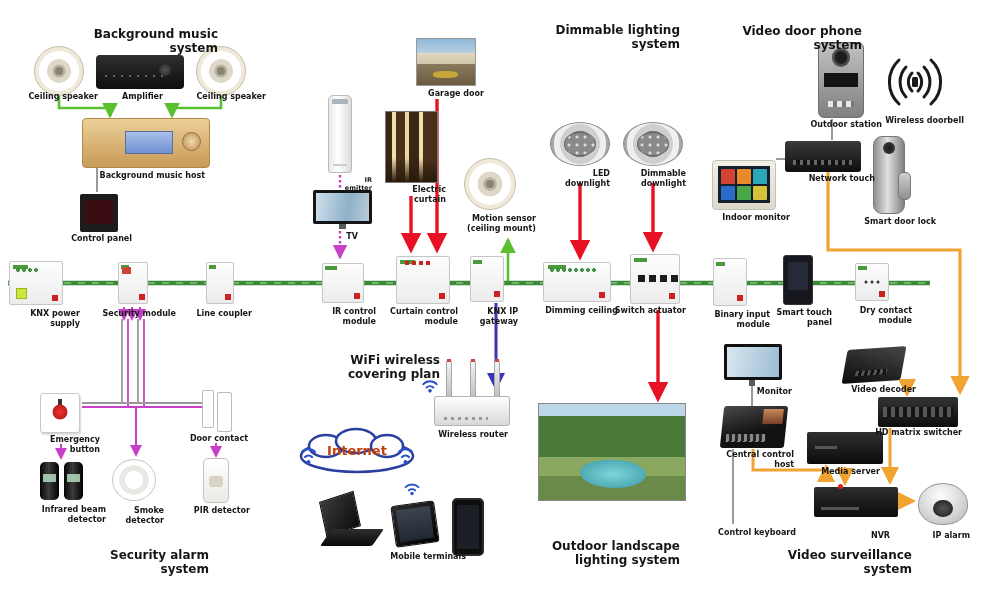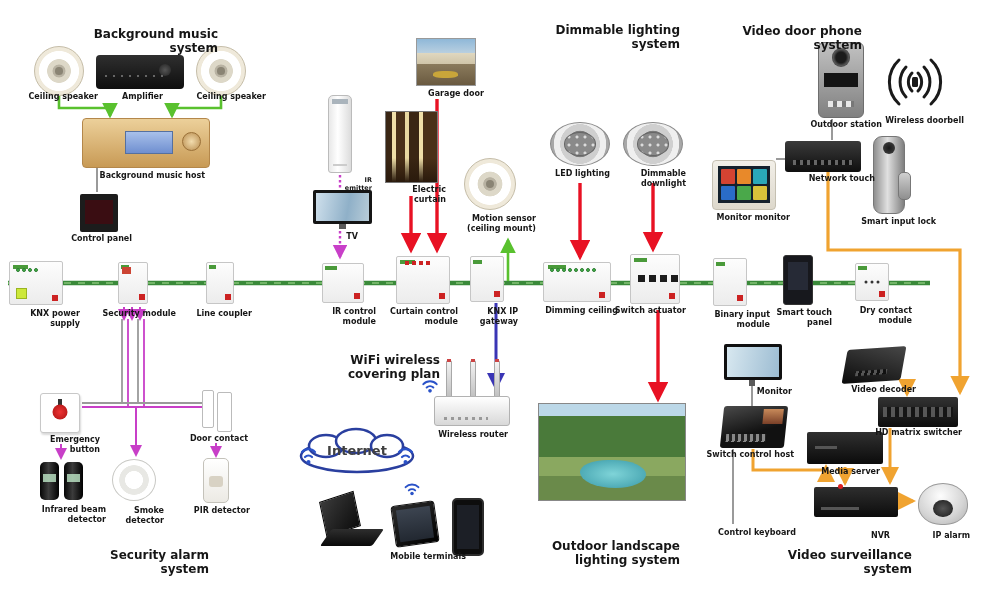--- a/index.html
+++ b/index.html
@@ -100,21 +100,21 @@
   .dc-a{background:#fff;border:1px solid #bbb;border-radius:2px;}
   .pird{background:linear-gradient(#fff,#eceae4);border:1px solid #c4c2ba;border-radius:5px;}
   .pird::after{content:"";position:absolute;left:22%;top:40%;width:56%;height:26%;background:#d8d2c4;border-radius:3px;}
   
   .lt-s{position:absolute;left:4px;top:0;width:34px;height:34px;background:linear-gradient(135deg,#3a3a3a,#0c0c0c);transform:rotate(-12deg) skewY(-6deg);border:1px solid #000;}
   .lt-b{position:absolute;left:8px;bottom:2px;width:52px;height:17px;background:linear-gradient(#2e2e2e,#0a0a0a);transform:skewX(-35deg);border-radius:2px;}
   .tabletd{background:linear-gradient(150deg,#2c2c2c,#000);border-radius:4px;transform:rotate(-8deg);border:1px solid #111;}
   .tabletd .tb-s{position:absolute;left:4px;right:4px;top:4px;bottom:4px;background:linear-gradient(#3c4450,#222831);}
   .phoned{background:#0d0d0d;border:2px solid #2c2c2c;border-radius:5px;}
   .phoned .ph-s{position:absolute;left:3px;right:3px;top:5px;bottom:5px;background:#1c1f26;}
-  .inet-text{position:absolute;z-index:3;font:700 13px/1 "DejaVu Sans",sans-serif;color:#404040;text-align:center;}
+  .inet-text{position:absolute;z-index:3;font:700 13px/1 "DejaVu Sans",sans-serif;color:#c2410c;text-align:center;}
 </style>
 </head>
 <body>
 
 <div id="stage">
 
   <svg id="wires" width="1000" height="590">
     <defs>
       <marker id="ar-red" markerWidth="7" markerHeight="7" refX="5" refY="3" orient="auto">
           <path d="M0,0L6,3L0,6Z" fill="#e81123"></path>
@@ -285,21 +285,21 @@
       <div class="tv-s"></div>
     </div>
   <div class="stand" style="left:339px;top:224px;width:7px;height:5px"></div>
   <span class="lbl" style="left:328px;top:232px;width:30px">TV</span>
   <div class="dev speakerd" style="left:464px;top:158px;width:52px;height:52px"></div>
   <span class="lbl" style="left:448px;top:214px;width:88px">Motion sensor (ceiling mount)</span>
 
   <span class="lbl ttl" style="left:540px;top:24px;width:140px">Dimmable lighting system</span>
   <div class="dev downlightd" style="left:550px;top:122px;width:60px;height:44px"></div>
   <div class="dev downlightd" style="left:623px;top:122px;width:60px;height:44px"></div>
-  <span class="lbl" style="left:550px;top:169px;width:60px">LED lighting</span>
+  <span class="lbl" style="left:550px;top:169px;width:60px">LED downlight</span>
   <span class="lbl" style="left:620px;top:169px;width:66px">Dimmable downlight</span>
   <div class="dev ph-garden" style="left:538px;top:403px;width:148px;height:98px"></div>
   <span class="lbl ttl" style="left:548px;top:540px;width:132px">Outdoor landscape lighting system</span>
 
   <span class="lbl ttl" style="left:712px;top:25px;width:150px">Video door phone system</span>
   <div class="dev doorstation" style="left:818px;top:42px;width:46px;height:76px">
     <span class="cam"></span>
     <span class="dscr"></span>
     <span class="btns"></span>
   </div>
@@ -321,23 +321,23 @@
   <div class="dev tpanel" style="left:712px;top:160px;width:64px;height:50px">
     <span class="scr">
         <i class="t1"></i>
         <i class="t2"></i>
         <i class="t3"></i>
         <i class="t4"></i>
         <i class="t5"></i>
         <i class="t6"></i>
       </span>
   </div>
-  <span class="lbl" style="left:700px;top:213px;width:90px">Monitor monitor</span>
+  <span class="lbl" style="left:700px;top:213px;width:90px">Indoor monitor</span>
   <div class="dev lockd" style="left:873px;top:136px;width:32px;height:78px"></div>
-  <span class="lbl" style="left:852px;top:217px;width:84px">Smart input lock</span>
+  <span class="lbl" style="left:852px;top:217px;width:84px">Smart door lock</span>
 
   <span class="lbl ttl" style="left:288px;top:354px;width:152px">WiFi wireless covering plan</span>
   <svg class="dev" style="left:420px;top:376px" width="20" height="18" viewBox="0 0 24 20">
     <g stroke="#2a52c8" stroke-width="2.4" fill="none" stroke-linecap="round">
       <path d="M4,9 a11,11 0 0 1 16,0"></path>
         <path d="M8,13 a6,6 0 0 1 8,0"></path>
     </g>
       <circle cx="12" cy="17" r="2.2" fill="#2a52c8"></circle>
   </svg>
   <div class="ant" style="left:446px;top:360px;height:38px;z-index:2"></div>
@@ -394,21 +394,21 @@
   <div class="dev pird" style="left:203px;top:458px;width:26px;height:45px"></div>
   <span class="lbl" style="left:178px;top:506px;width:72px">PIR detector</span>
   <span class="lbl ttl" style="left:64px;top:549px;width:145px">Security alarm system</span>
 
   <div class="dev monitord" style="left:724px;top:344px;width:58px;height:36px">
       <div class="mn-s"></div>
     </div>
   <div class="stand" style="left:749px;top:380px;width:6px;height:6px"></div>
   <span class="lbl" style="left:756px;top:387px;width:36px">Monitor</span>
   <div class="dev consoled" style="left:722px;top:406px;width:64px;height:42px"></div>
-  <span class="lbl" style="left:706px;top:450px;width:88px">Switch control host</span>
+  <span class="lbl" style="left:706px;top:450px;width:88px">Central control host</span>
   <span class="lbl" style="left:710px;top:528px;width:86px">Control keyboard</span>
   <div class="dev decoderd" style="left:845px;top:348px;width:58px;height:34px"></div>
   <span class="lbl" style="left:836px;top:385px;width:80px">Video decoder</span>
   <div class="dev rackd" style="left:878px;top:397px;width:80px;height:30px"></div>
   <span class="lbl" style="left:862px;top:428px;width:100px">HD matrix switcher</span>
   <div class="dev mediad" style="left:807px;top:432px;width:76px;height:32px"></div>
   <span class="lbl" style="left:812px;top:467px;width:68px">Media server</span>
   <div class="dev nvrd" style="left:814px;top:487px;width:84px;height:30px"></div>
   <span class="lbl" style="left:818px;top:531px;width:72px">NVR</span>
   <div class="dev domed" style="left:918px;top:483px;width:50px;height:42px"></div>

